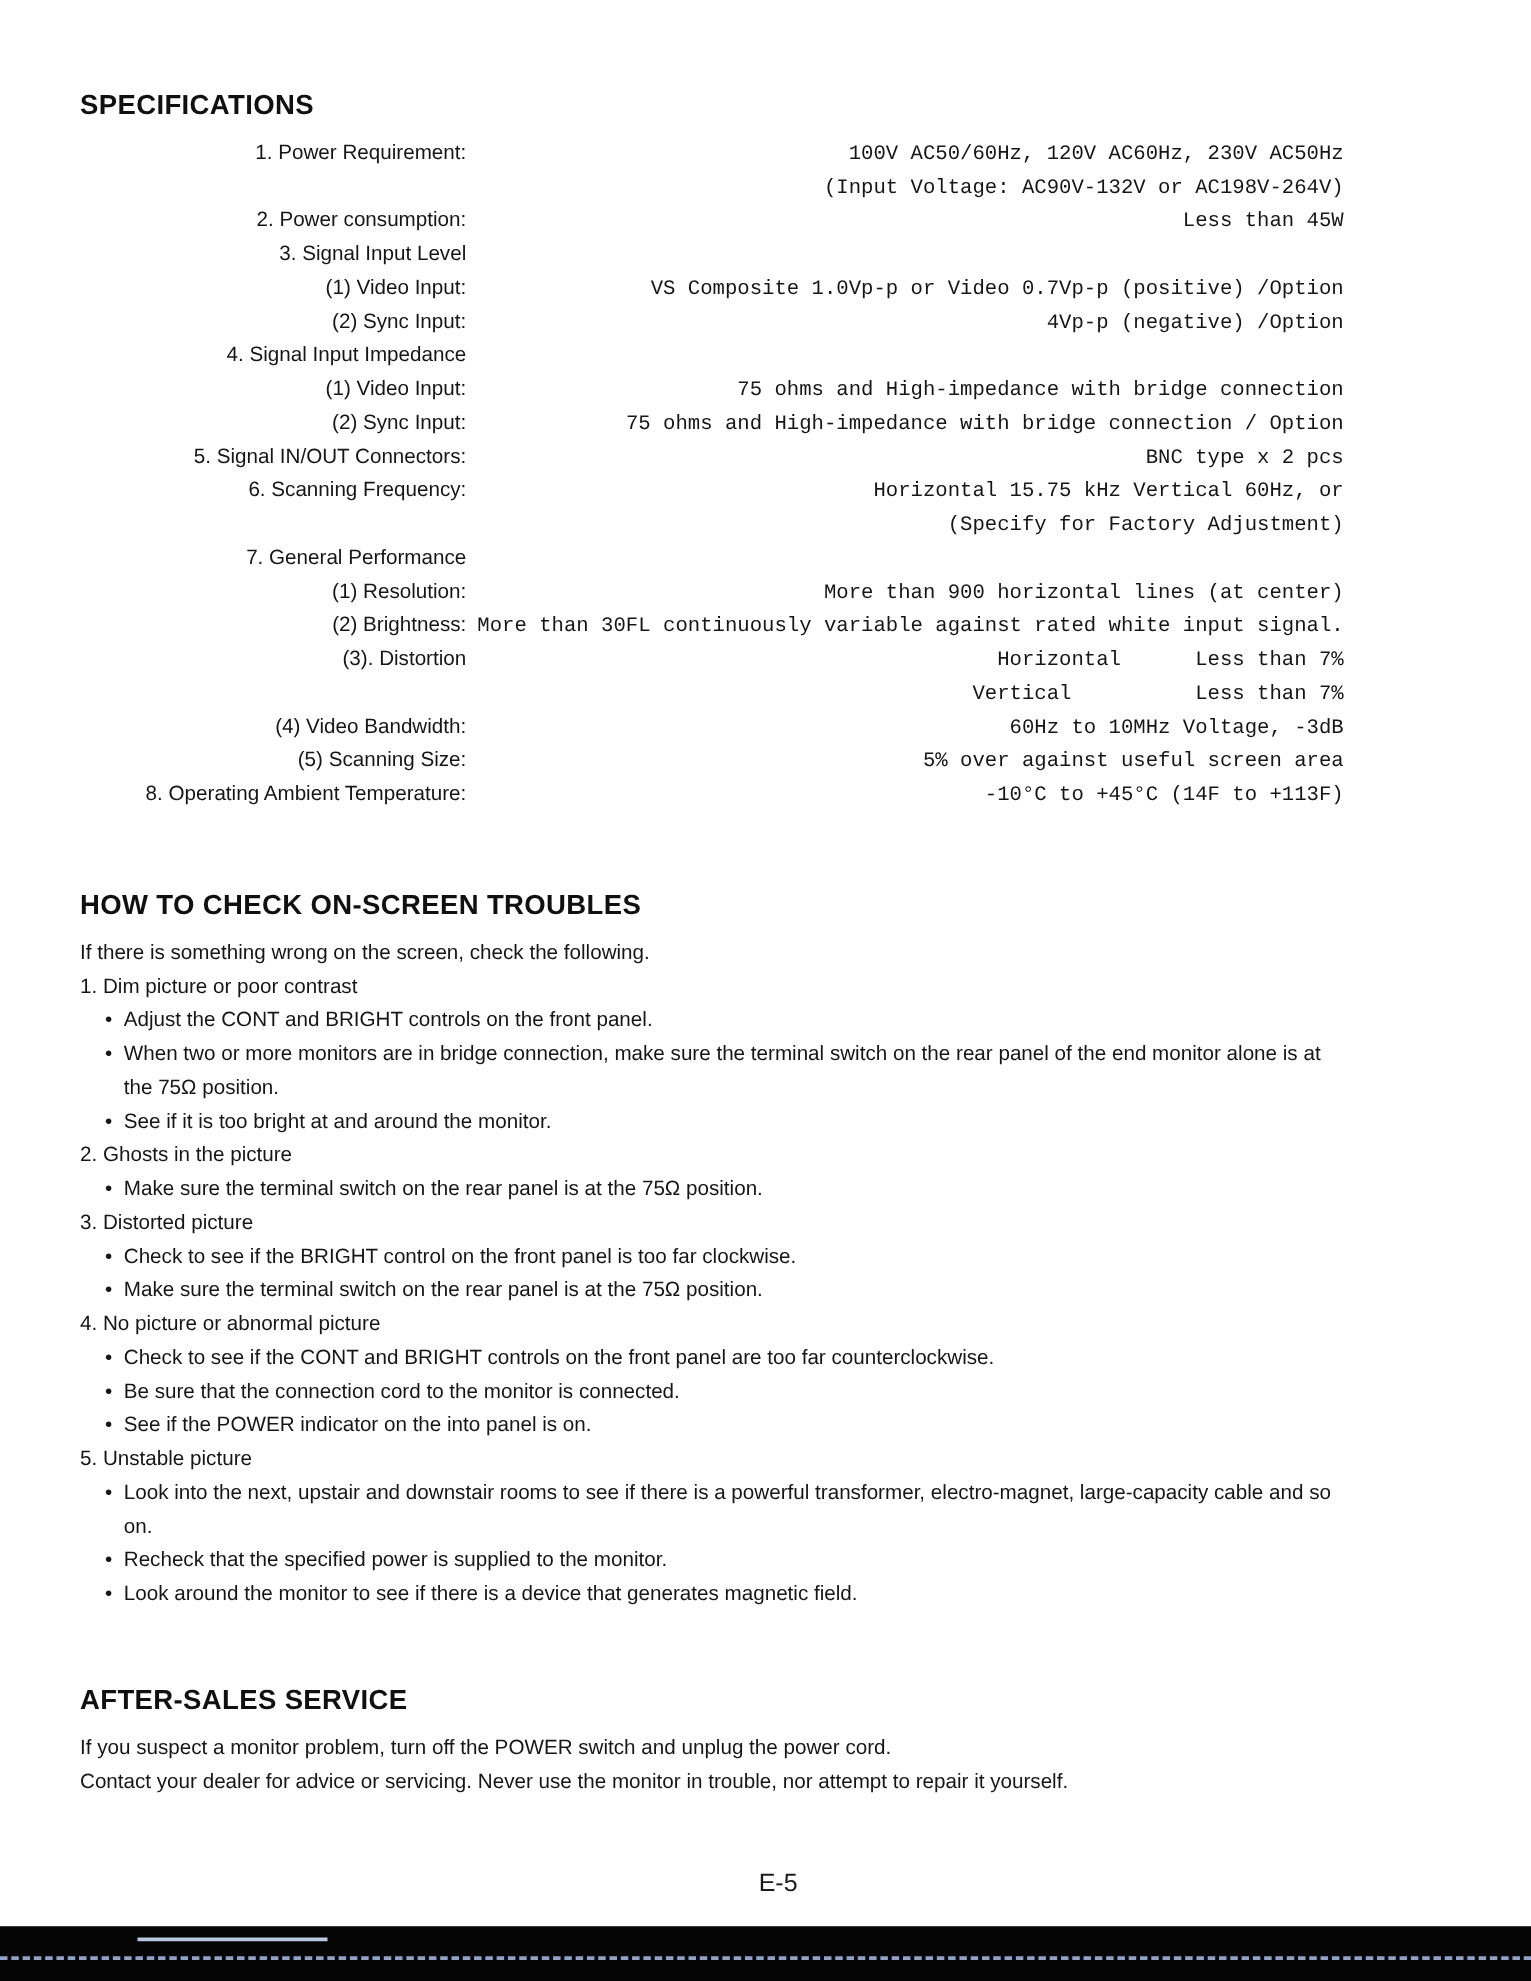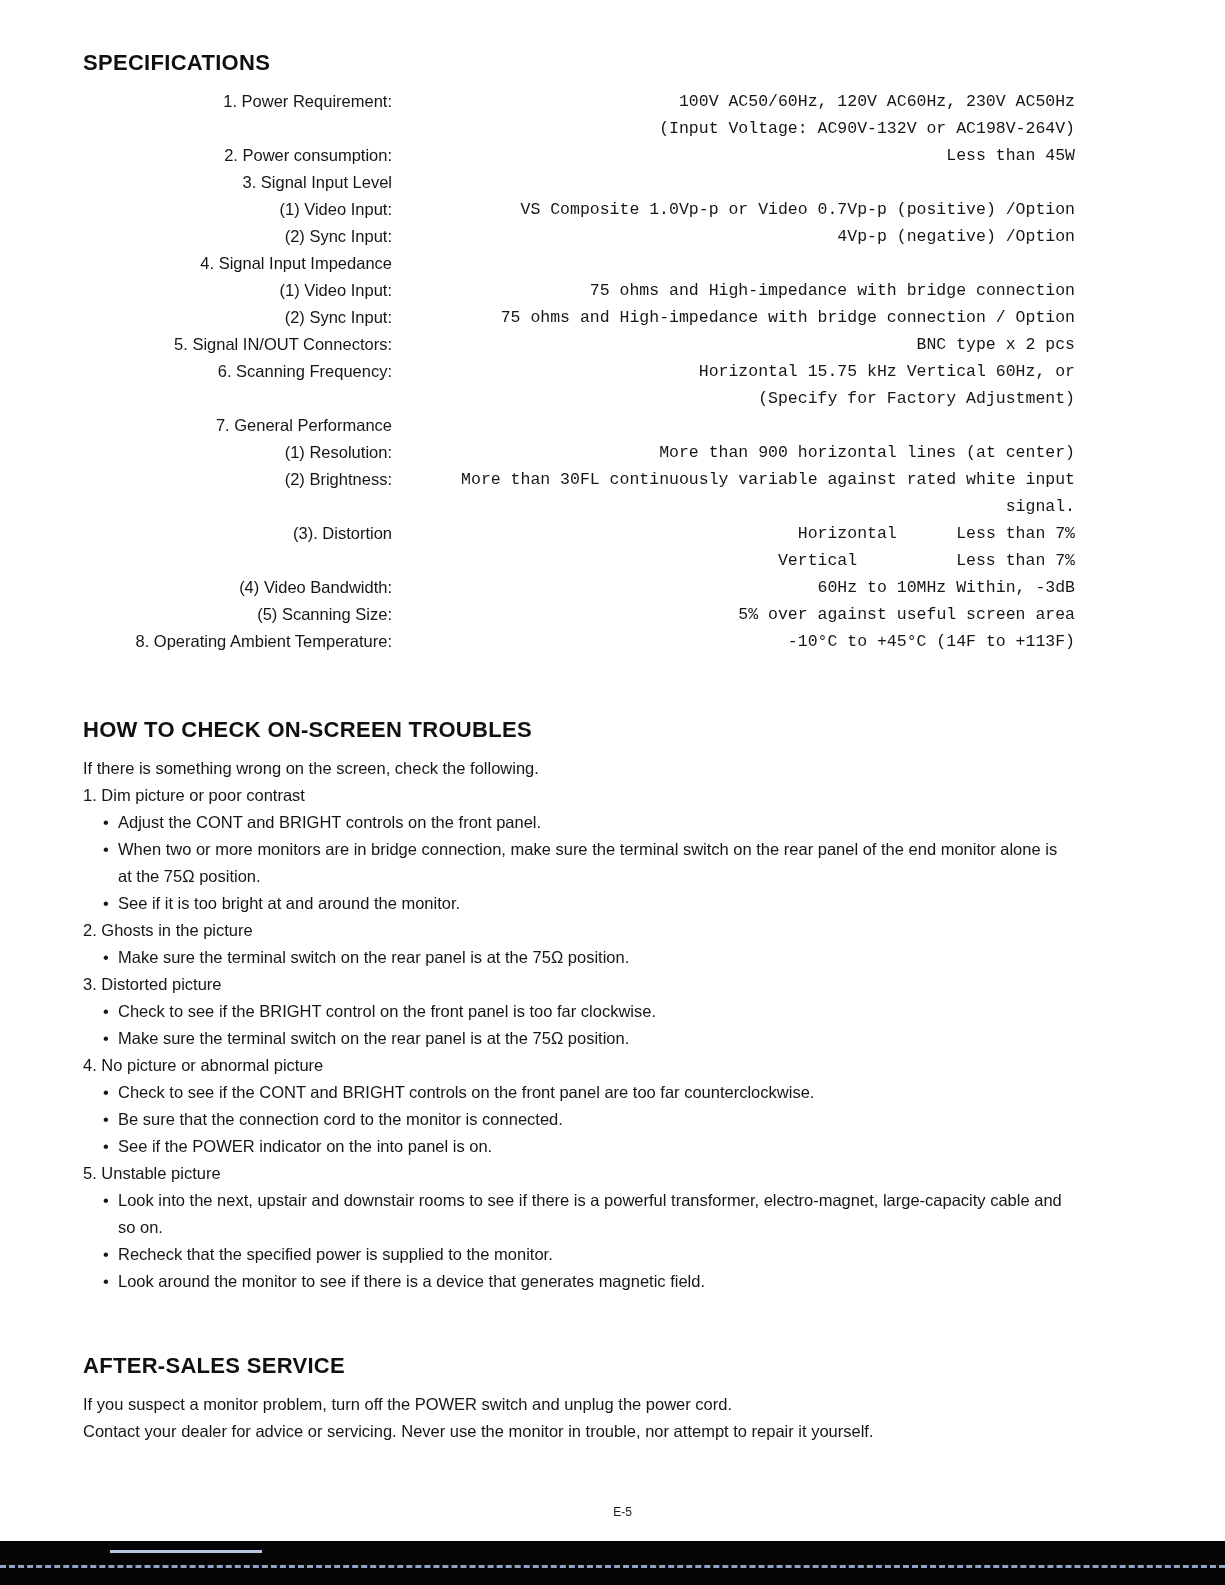--- a/index.html
+++ b/index.html
@@ -6,21 +6,22 @@
   body {
     width: 1225px;
     height: 1585px;
     background: #ffffff;
     color: #161616;
     font-family: "Liberation Sans", sans-serif;
     position: relative;
     overflow: hidden;
   }
   .content {
-    padding: 50px 150px 0 83px;
+    padding: 50px 150px 0 64px;
+    margin-top: 21px;
   }
   .section-title {
     font-size: 22px;
     font-weight: bold;
     letter-spacing: 0.3px;
     margin: 0 0 12px 0;
     color: #101010;
   }
   .spec-list { }
   .spec-row {
@@ -51,21 +52,21 @@
     width: 15px;
   }
   .bullet-text { flex: 1 1 auto; }
   .service-section { margin-top: 58px; }
   .page-footer {
     position: absolute;
     left: 0;
     right: 0;
     bottom: 66px;
     text-align: center;
-    font-size: 12px;
+    font-size: 20px;
     color: #1a1a1a;
     padding-left: 20px;
   }
   .scan-bar {
     position: absolute;
     left: 0;
     right: 0;
     bottom: 0;
     height: 44px;
     background: #050505;
@@ -172,21 +173,21 @@
         <div class="spec-row">
           <div class="spec-label indent">(3). Distortion</div>
           <div class="spec-values">
             <div class="spec-value-line">Horizontal      Less than 7%</div>
             <div class="spec-value-line">Vertical          Less than 7%</div>
           </div>
         </div>
         <div class="spec-row">
           <div class="spec-label indent">(4) Video Bandwidth:</div>
           <div class="spec-values">
-            <div class="spec-value-line">60Hz to 10MHz Within, -3dB</div>
+            <div class="spec-value-line">60Hz to 10MHz Voltage, -3dB</div>
           </div>
         </div>
         <div class="spec-row">
           <div class="spec-label indent">(5) Scanning Size:</div>
           <div class="spec-values">
             <div class="spec-value-line">5% over against useful screen area</div>
           </div>
         </div>
         <div class="spec-row">
           <div class="spec-label">8. Operating Ambient Temperature:</div>

